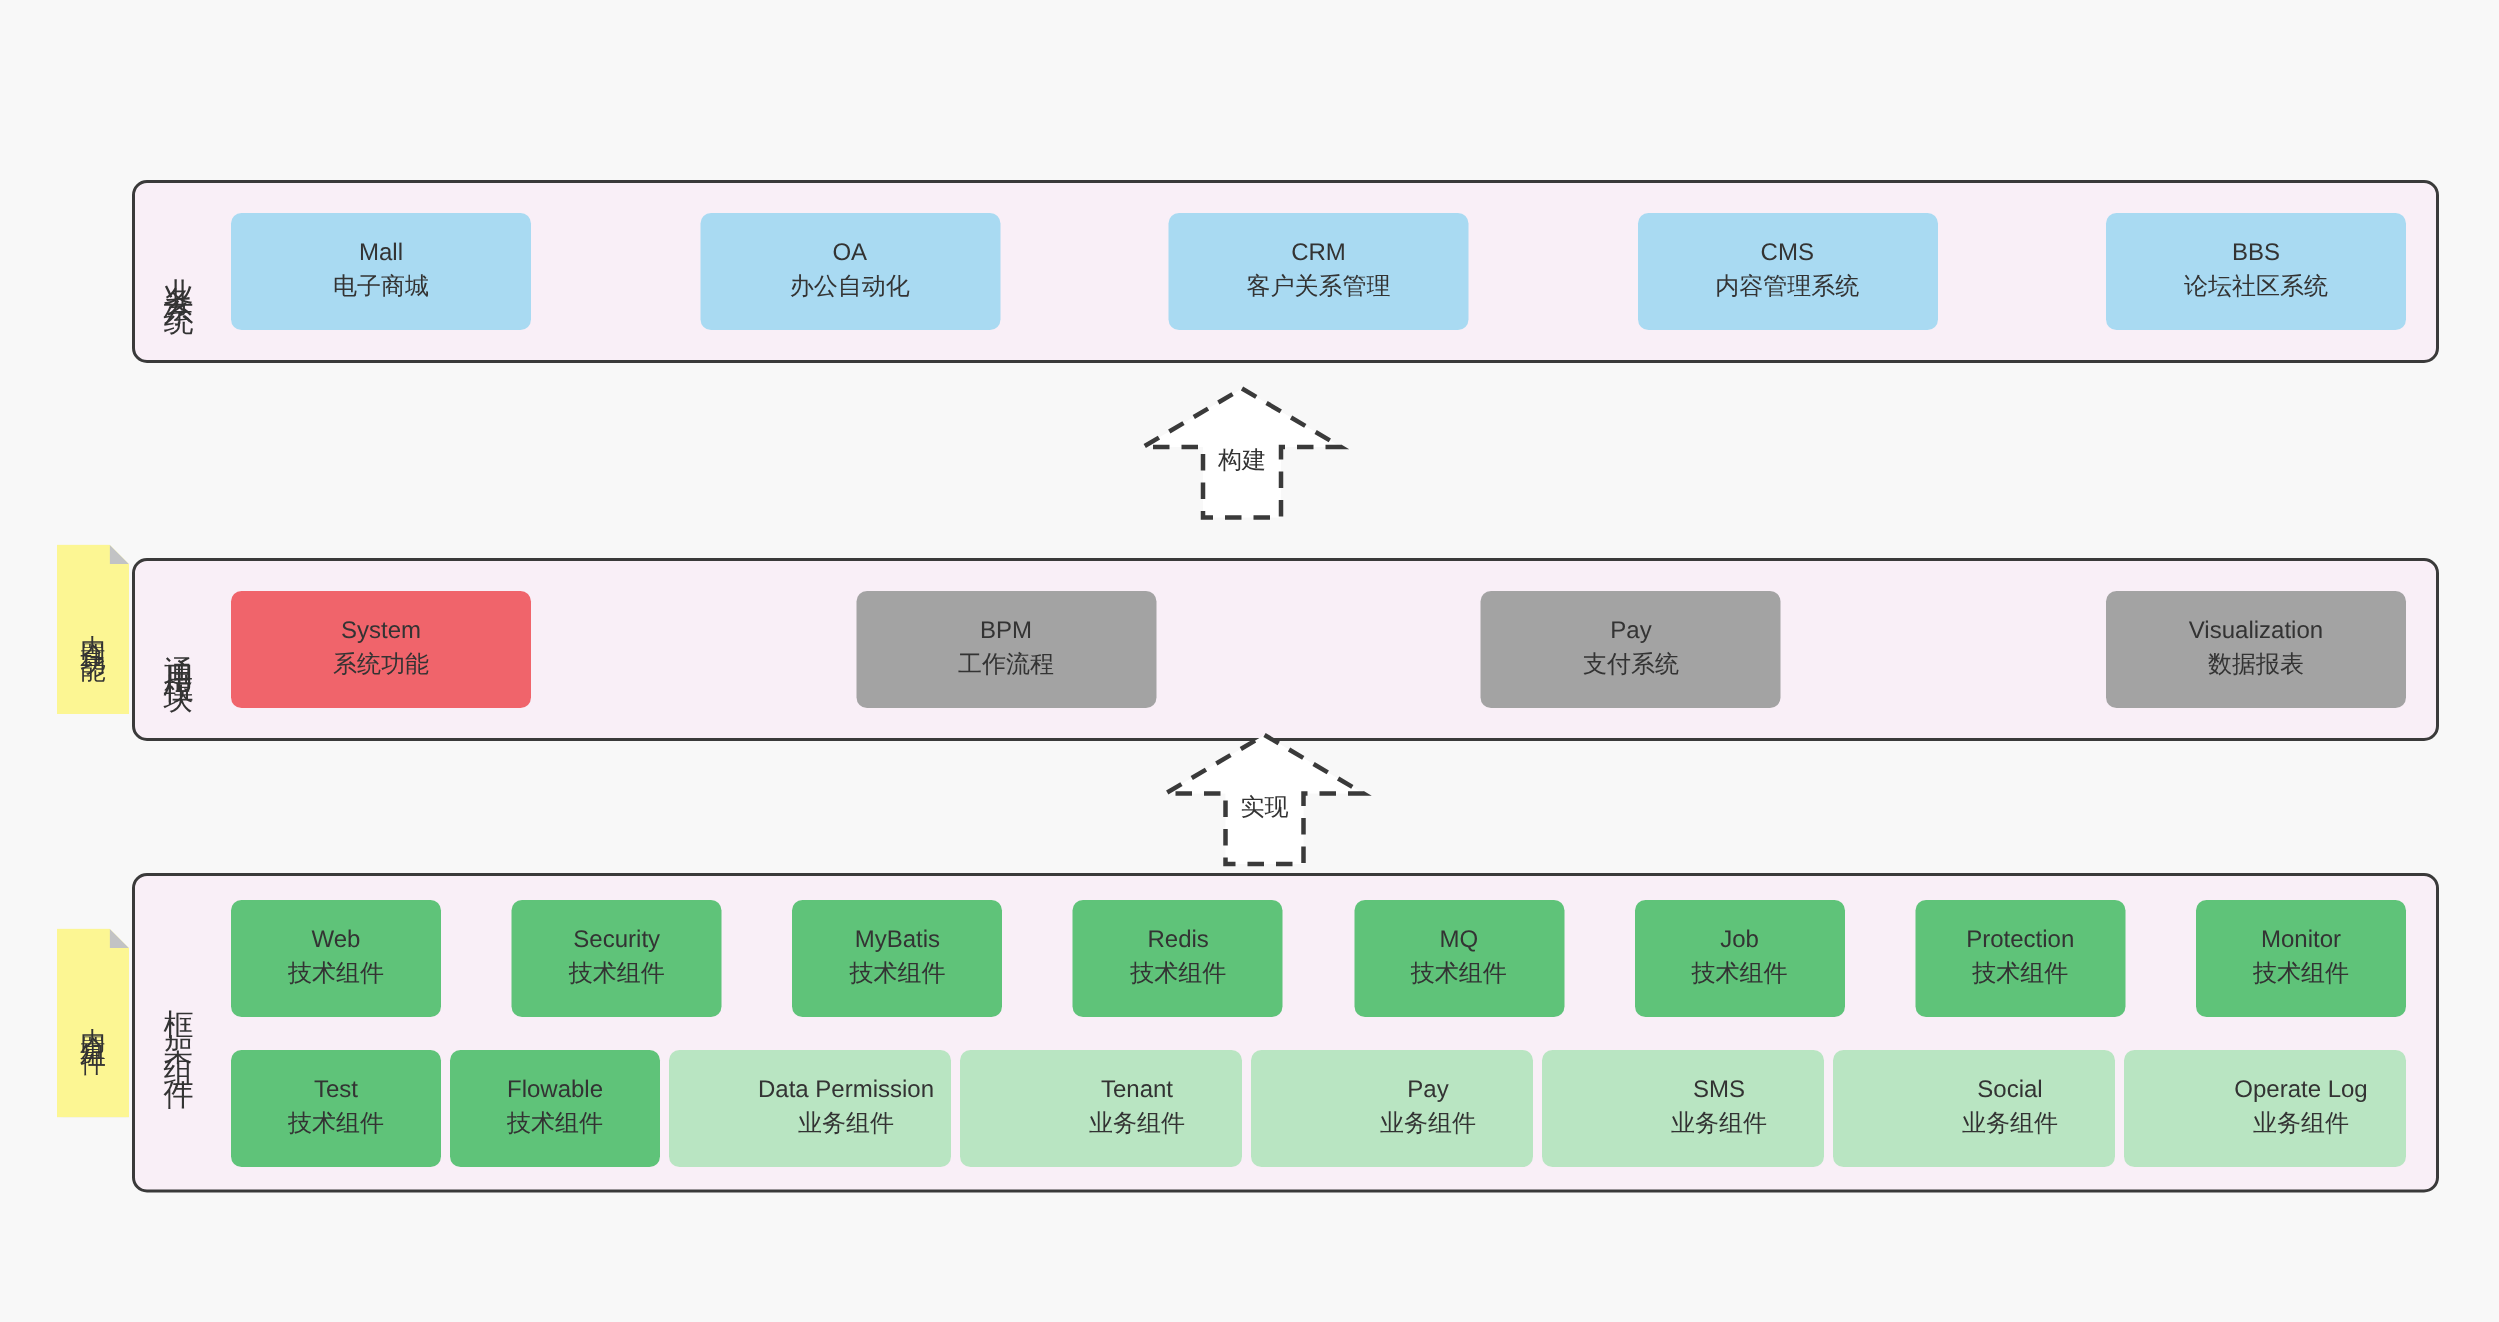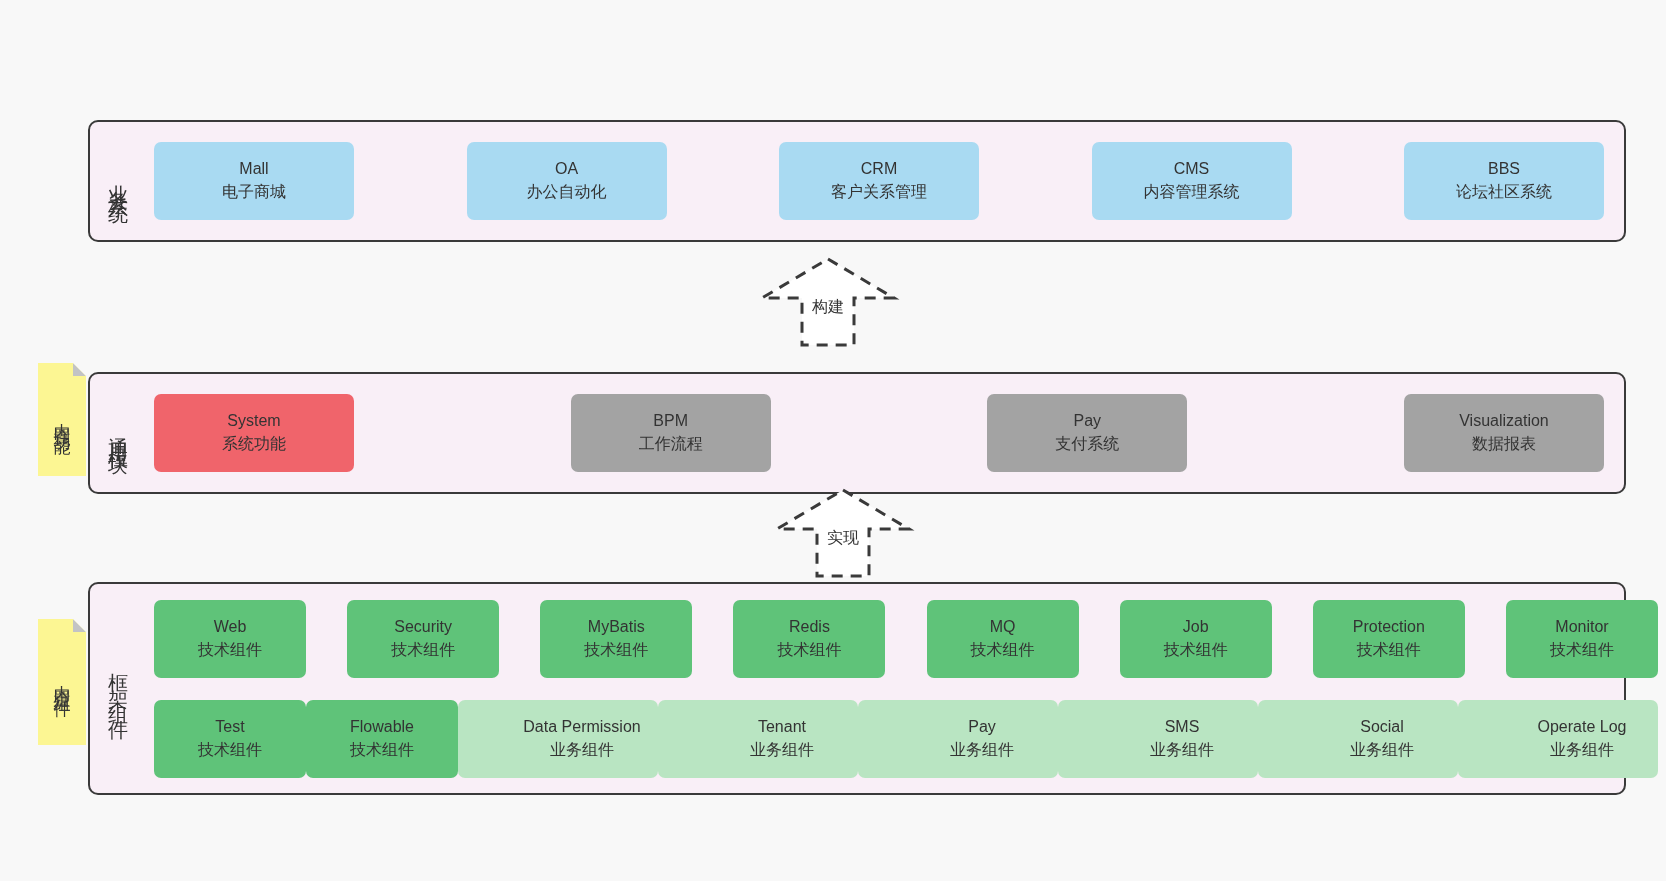--- a/index.html
+++ b/index.html
@@ -29,21 +29,21 @@
     gap:22px;padding:0 20px 0 6px;
   }
   .row{display:flex;justify-content:space-between;}
   
   .box{
     height:78px;border-radius:7px;
     display:flex;flex-direction:column;align-items:center;justify-content:center;
     text-align:center;font-size:16px;line-height:1.42;color:#333;
   }
   .box.wide{width:200px;}
-  .box.narrow{width:152px;}
+  .box.narrow{width:140px;}
   .box span{display:block;}
   .c-blue{background:#a9daf2;}
   .c-red{background:#f0646b;}
   .c-pink{background:#a3a3a3;}
   .c-green{background:#5fc379;}
   .c-light_green{background:#b9e5c2;padding-left:48px;}
   
   .sticky{
     position:absolute;left:38px;width:48px;background:#fcf693;
     clip-path:polygon(0 0, calc(100% - 13px) 0, 100% 13px, 100% 100%, 0 100%);

